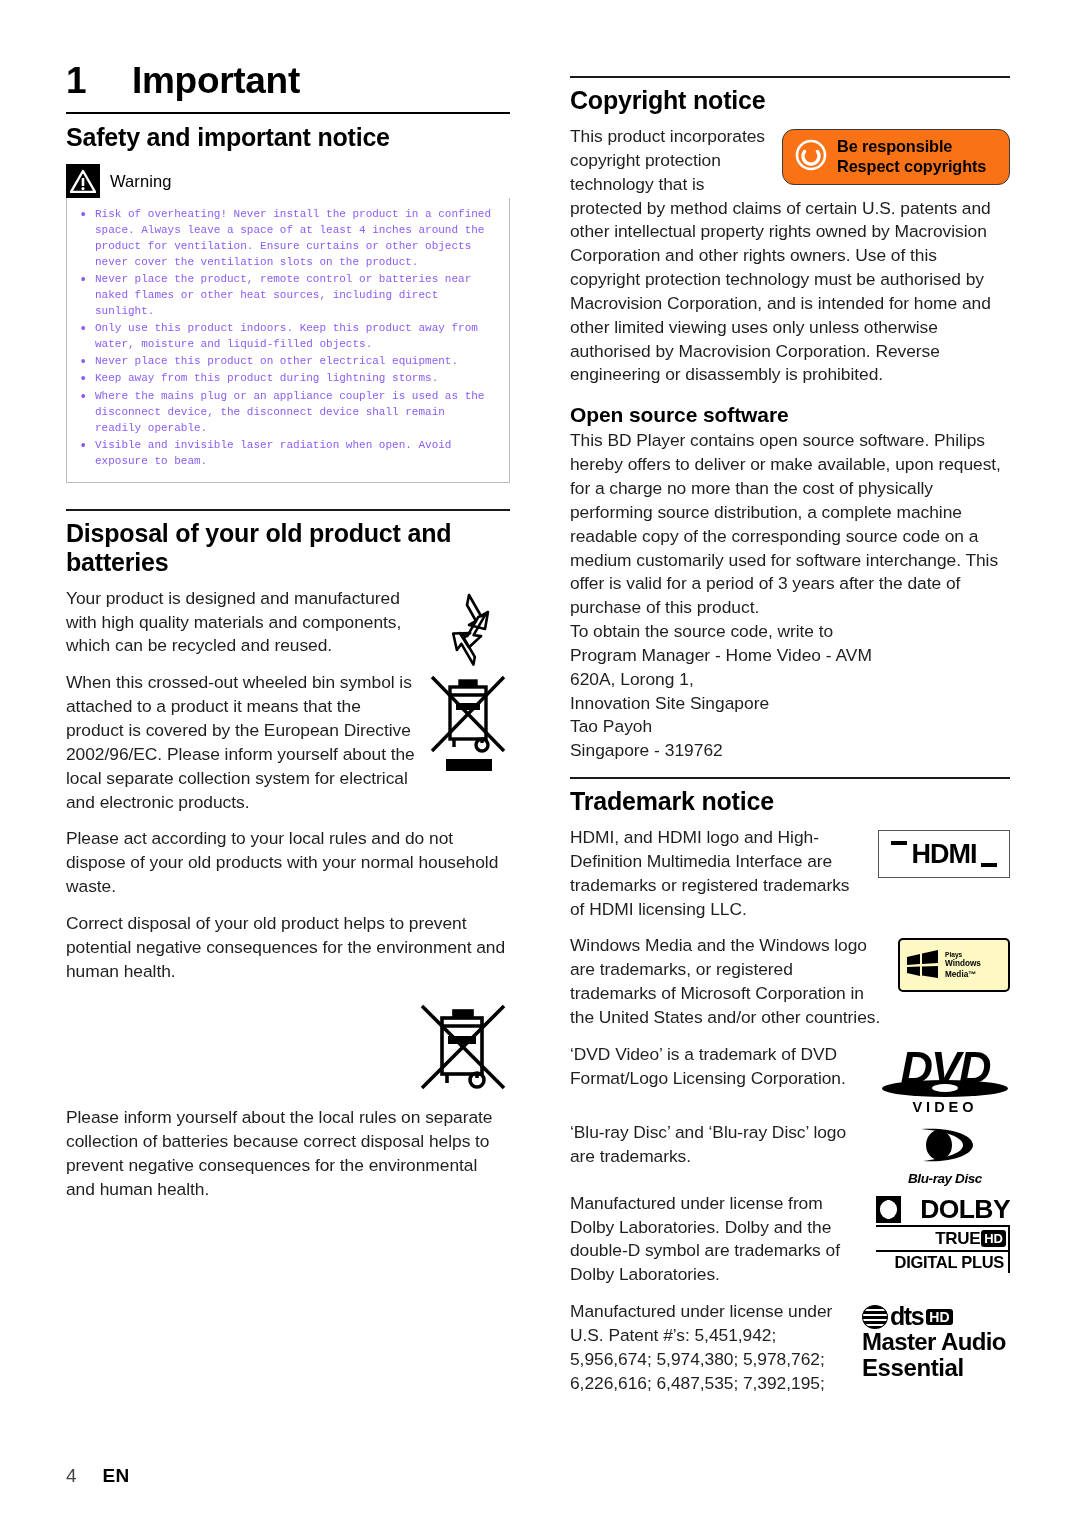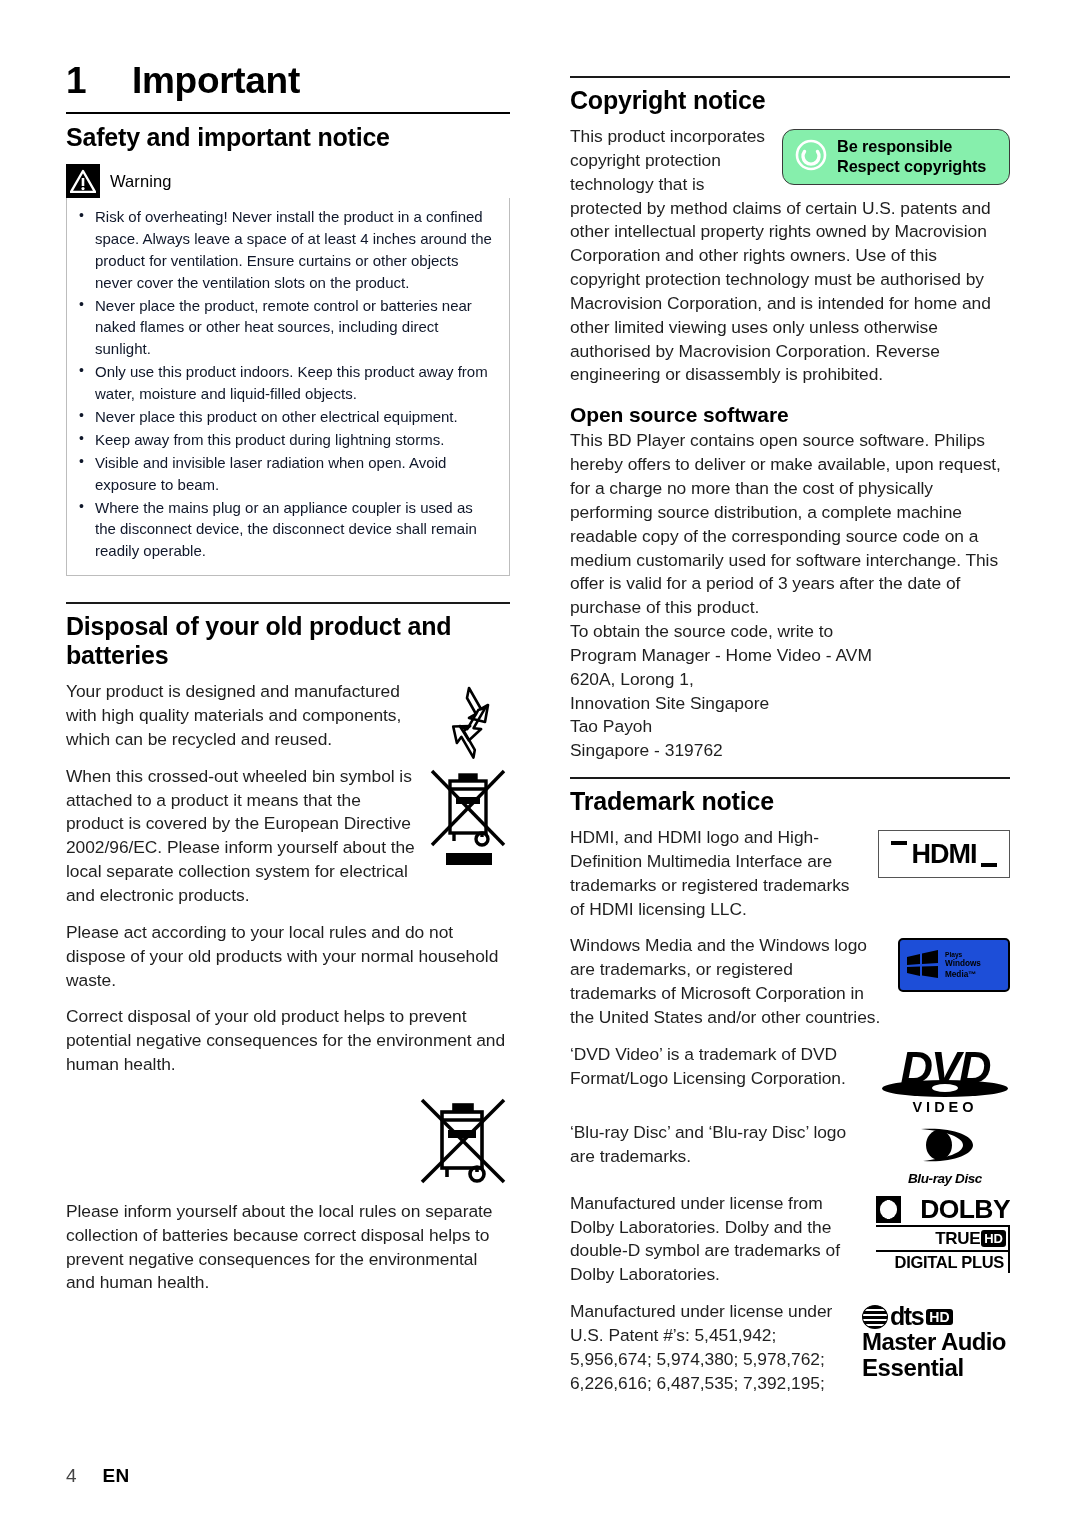--- a/index.html
+++ b/index.html
@@ -90,24 +90,25 @@
   .warn-box {
     border: 1px solid #bdbdbd;
     border-top: none;
     padding: 8px 12px 12px 8px;
     margin-top: 0;
   }
   .warn-box ul { list-style: none; }
   .warn-box li {
     position: relative;
     padding-left: 20px;
-    font-size: 15px;
+    font-size: 11px;
     line-height: 1.46;
-    color: #0f172a;
+    color: #8b5cf6;
     margin-bottom: 1px;
+    font-family: Liberation Mono, monospace;
   }
   .warn-box li::before {
     content: "\2022";
     position: absolute;
     left: 4px; top: -1px;
     font-size: 14px;
   }
 
   
   p.body {
@@ -125,21 +126,21 @@
   .art-right {
     float: right;
     margin-left: 10px;
   }
 
   
   .badge {
     float: right;
     width: 228px;
     height: 56px;
-    background: #86efac;
+    background: #f97316;
     border: 1.5px solid #3a3a3a;
     border-radius: 12px;
     display: flex;
     align-items: center;
     gap: 9px;
     padding-left: 11px;
     margin: 4px 0 4px 12px;
   }
   .badge-txt {
     font-size: 16.3px;
@@ -158,21 +159,21 @@
     width: 132px; height: 48px;
     border: 1.2px solid #555;
     background: #fff;
     display: flex; align-items: center; justify-content: center;
   }
 
   .wm-box {
     width: 112px; height: 54px;
     border: 2px solid #000;
     border-radius: 5px;
-    background: #1d4ed8;
+    background: #fef9c3;
     display: flex; align-items: center;
     padding: 0 5px;
     gap: 4px;
   }
   .wm-txt {
     font-size: 8.2px;
     font-weight: bold;
     line-height: 1.25;
     color: #000;
   }
@@ -313,22 +314,22 @@
         </div>
         <div class="warn-label">Warning</div>
       </div>
       <div class="warn-box">
         <ul>
           <li>Risk of overheating! Never install the product in a confined space. Always leave a space of at least 4 inches around the product for ventilation. Ensure curtains or other objects never cover the ventilation slots on the product.</li>
           <li>Never place the product, remote control or batteries near naked flames or other heat sources, including direct sunlight.</li>
           <li>Only use this product indoors. Keep this product away from water, moisture and liquid-filled objects.</li>
           <li>Never place this product on other electrical equipment.</li>
           <li>Keep away from this product during lightning storms.</li>
+          <li>Where the mains plug or an appliance coupler is used as the disconnect device, the disconnect device shall remain readily operable.</li>
           <li>Visible and invisible laser radiation when open. Avoid exposure to beam.</li>
-          <li>Where the mains plug or an appliance coupler is used as the disconnect device, the disconnect device shall remain readily operable.</li>
         </ul>
       </div>
     </div>
 
     <div style="height:26px"></div>
     <div class="rule-thin"></div>
     <h2 class="sec">Disposal of your old product and batteries</h2>
 
     <div class="flow">
 

